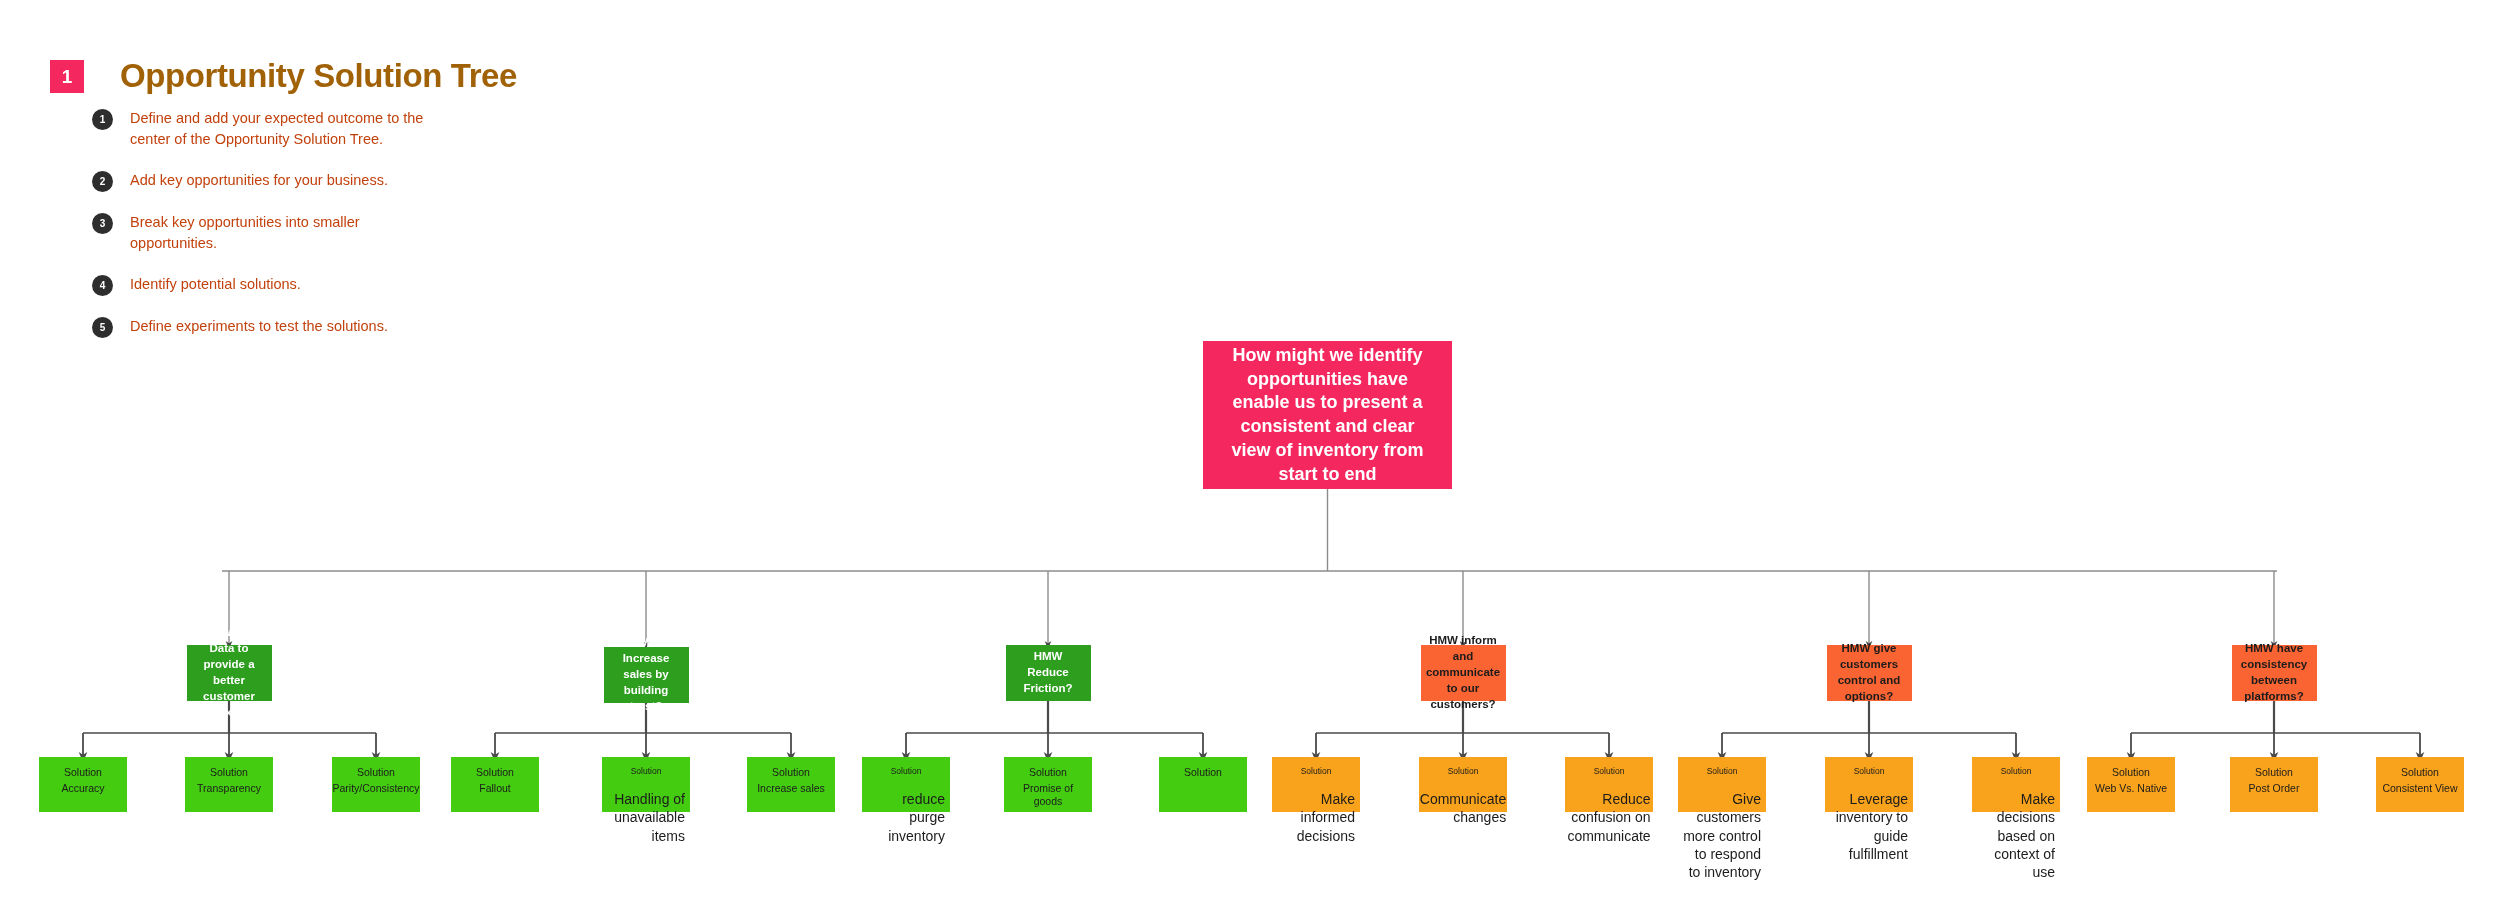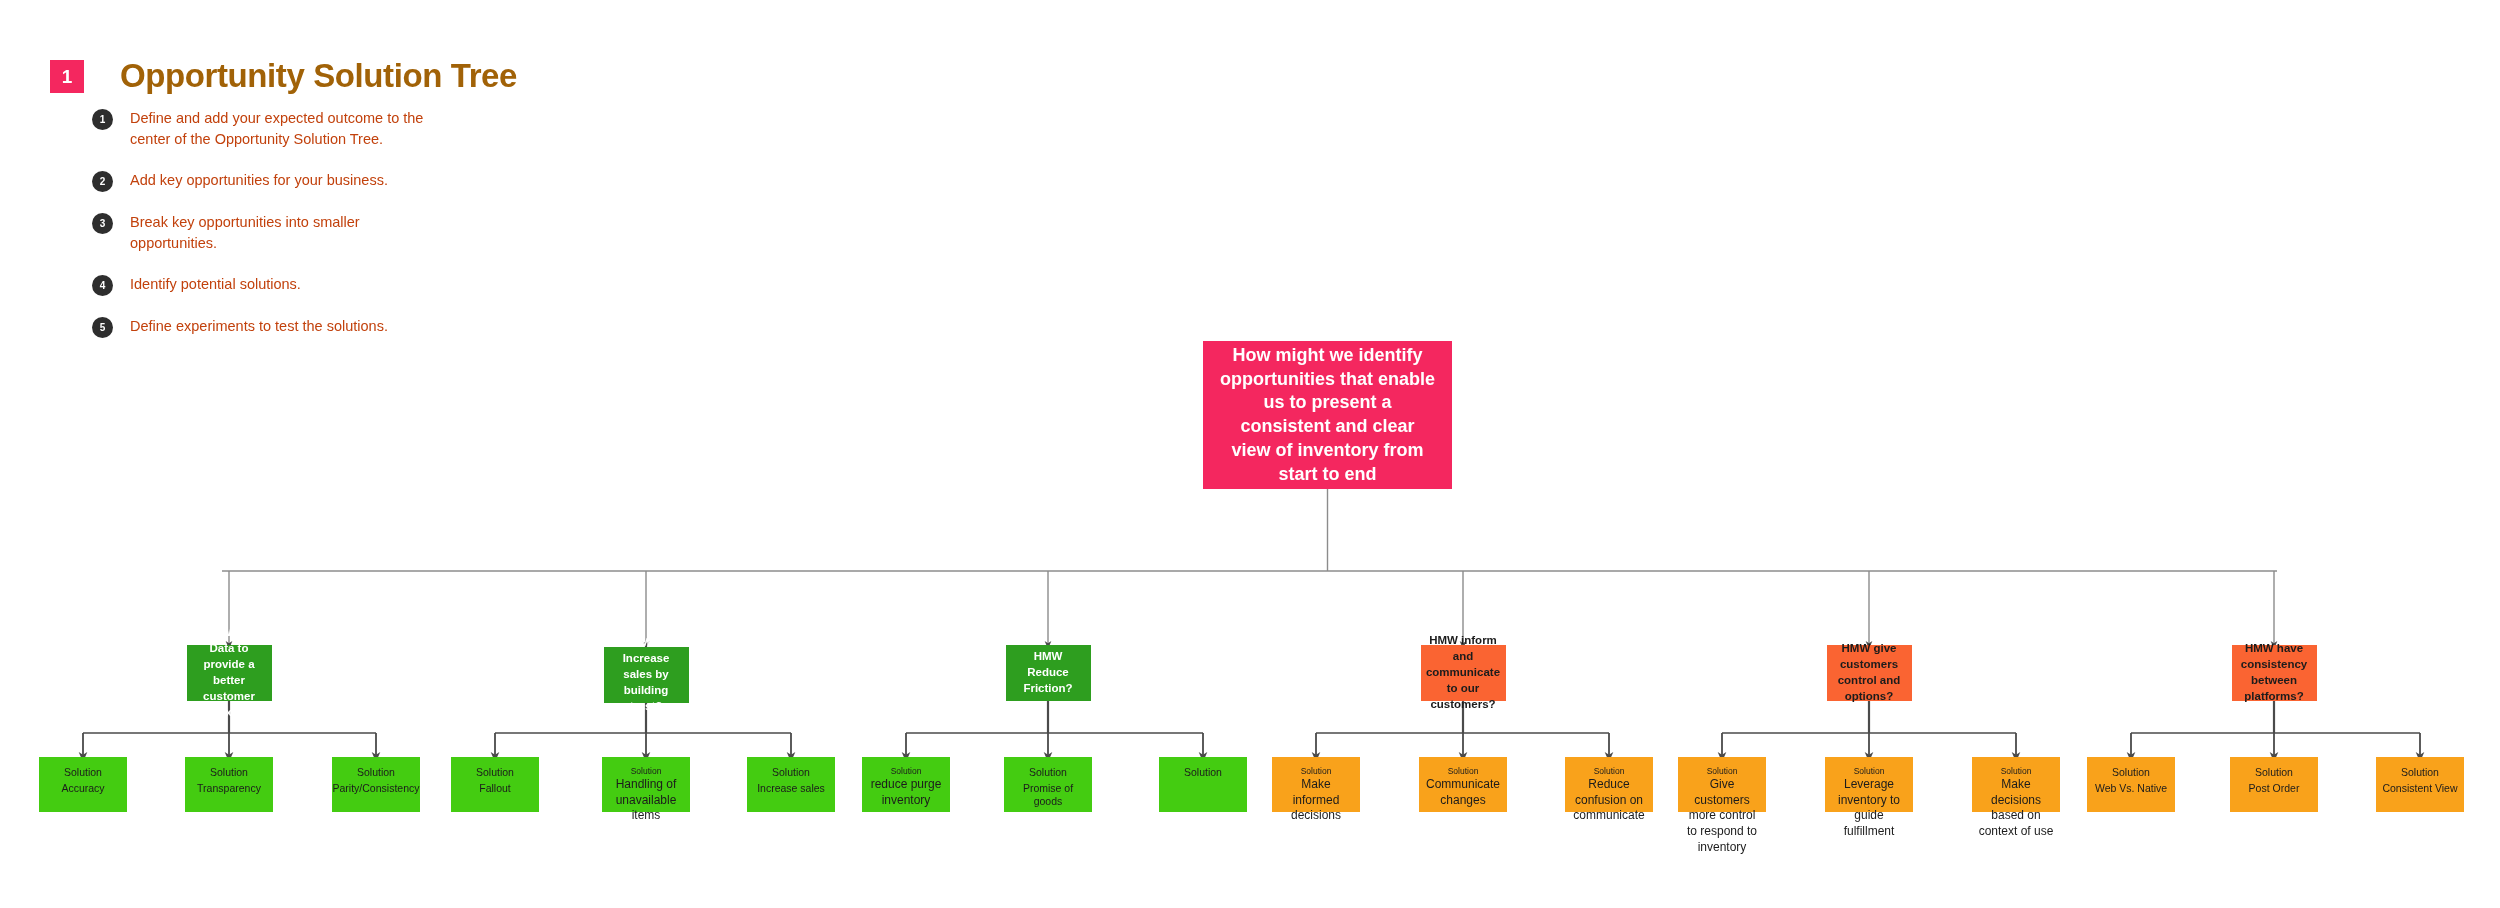--- a/index.html
+++ b/index.html
@@ -49,21 +49,21 @@
   .node-hmw { font-size: 11.5px; font-weight: bold; line-height: 1.38; padding: 0 8px; }
   .node-hmw.green  { background: #2e9e1f; color: #ffffff; }
   .node-hmw.orange { background: #fa6432; color: #1c1c1c; }
 
   .node-sol { justify-content: flex-start; padding-top: 9px; }
   .node-sol.green  { background: #44cc11; color: #1c1c1c; }
   .node-sol.orange { background: #f9a21b; color: #1c1c1c; }
   .sol-kind { font-size: 10.5px; line-height: 1.2; }
   .sol-kind.small { font-size: 8.5px; }
   .sol-label { font-size: 10.5px; line-height: 1.25; margin-top: 3px; padding: 0 5px; }
-  .sol-label.small { font-size: 12px; margin-top: 1px; line-height: 1.3; }
+  .sol-label.small { font-size: 14px; margin-top: 14px; line-height: 1.3; text-align: right; }
 </style>
 </head>
 <body>
 
 <div id="stage">
 
   <div class="header">
     <div class="title-row">
       <div class="step-badge">1</div>
       <div class="doc-title">Opportunity Solution Tree</div>
@@ -134,21 +134,21 @@
         <path d="M2274,571 L2274,645" stroke="#8c8c8c" stroke-width="1.4" marker-end="url(#arrow)"></path>
         <path d="M2274,701 L2274,733" stroke="#4a4a4a" stroke-width="2.2"></path>
         <path d="M2131,733 L2420,733" stroke="#4a4a4a" stroke-width="1.6"></path>
         <path d="M2131,733 L2131,757" stroke="#4a4a4a" stroke-width="1.8" marker-end="url(#arrow)"></path>
         <path d="M2274,733 L2274,757" stroke="#4a4a4a" stroke-width="1.8" marker-end="url(#arrow)"></path>
         <path d="M2420,733 L2420,757" stroke="#4a4a4a" stroke-width="1.8" marker-end="url(#arrow)"></path>
       </g>
   </svg>
 
   <div id="nodes-layer">
-      <div class="node node-root" style="left: 1203px; top: 341px; width: 249px; height: 148px;">How might we identify opportunities that enable us to present a consistent and clear view of inventory from start to end</div>
+      <div class="node node-root" style="left: 1203px; top: 341px; width: 249px; height: 148px;">How might we identify opportunities have enable us to present a consistent and clear view of inventory from start to end</div>
       <div class="node node-hmw green" style="left: 186.5px; top: 645px; width: 85px; height: 56px;">HMW use Data to provide a better customer exp</div>
       <div class="node node-sol green" style="left: 39px; top: 757px; width: 88px; height: 55px;">
         <div class="sol-kind">Solution</div>
         <div class="sol-label">Accuracy</div>
       </div>
       <div class="node node-sol green" style="left: 185px; top: 757px; width: 88px; height: 55px;">
         <div class="sol-kind">Solution</div>
         <div class="sol-label">Transparency</div>
       </div>
       <div class="node node-sol green" style="left: 332px; top: 757px; width: 88px; height: 55px;">

